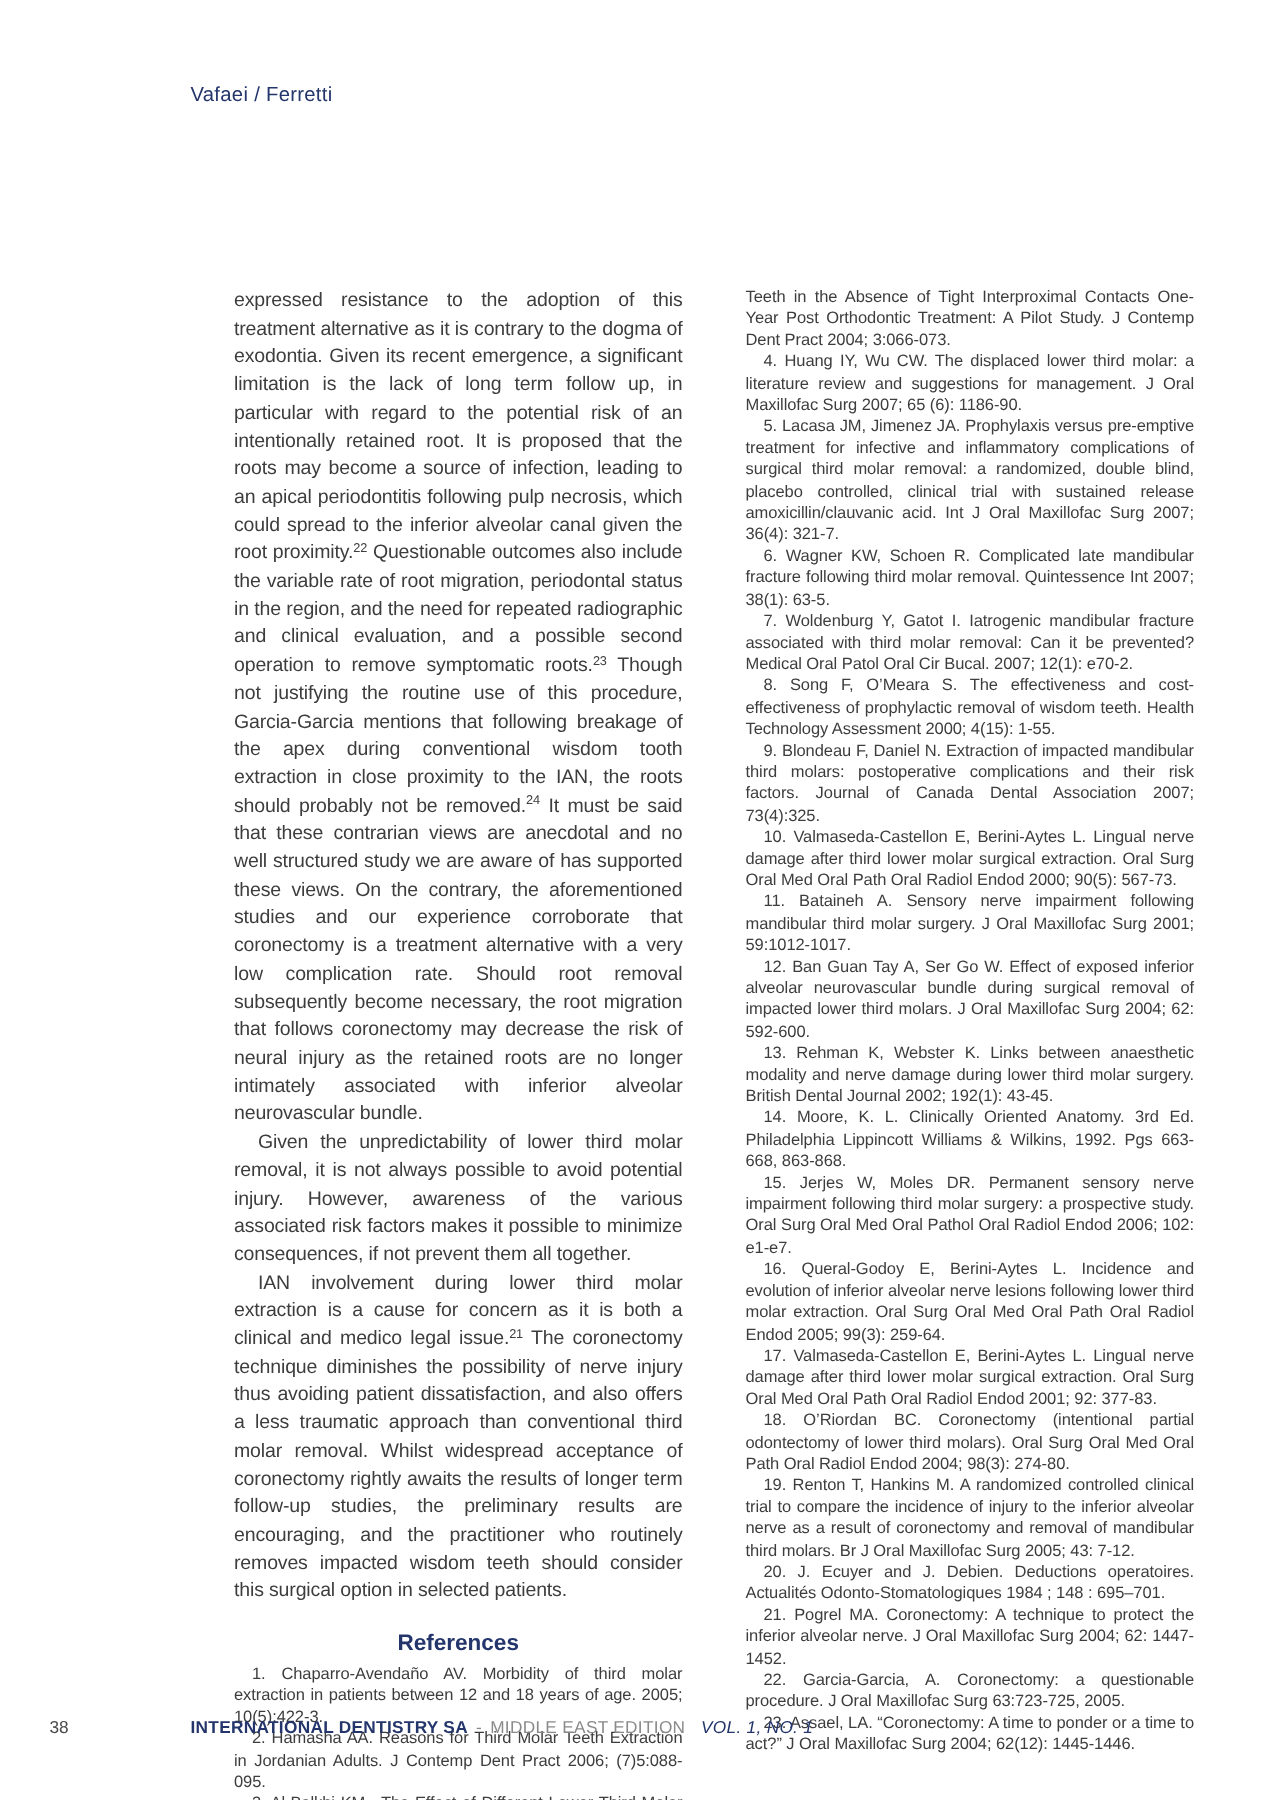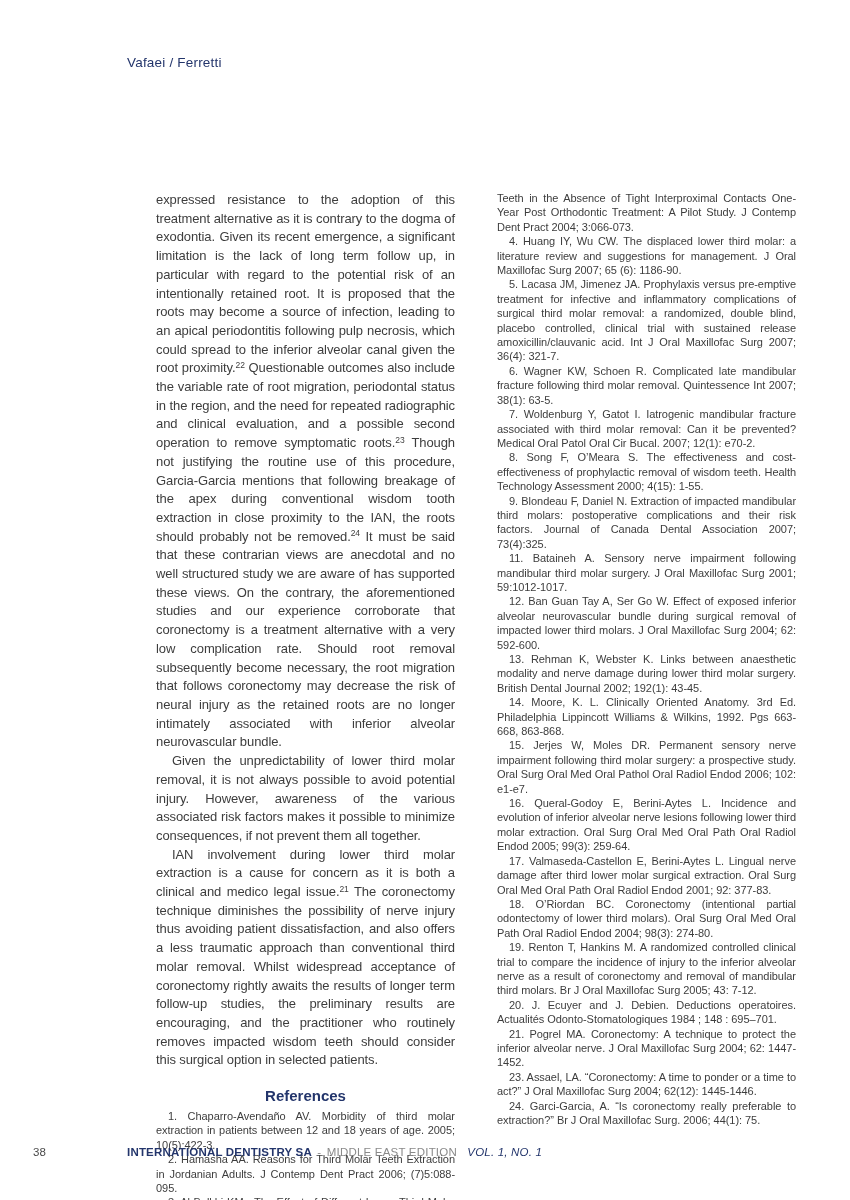--- a/index.html
+++ b/index.html
@@ -121,33 +121,34 @@
     <div class="col">
       <p class="ref ref-lead">Teeth in the Absence of Tight Interproximal Contacts One-Year Post Orthodontic Treatment: A Pilot Study. J Contemp Dent Pract 2004; 3:066-073.</p>
 
       <div>
           <p class="ref">4. Huang IY, Wu CW. The displaced lower third molar: a literature review and suggestions for management. J Oral Maxillofac Surg 2007; 65 (6): 1186-90.</p>
           <p class="ref">5. Lacasa JM, Jimenez JA. Prophylaxis versus pre-emptive treatment for infective and inflammatory complications of surgical third molar removal: a randomized, double blind, placebo controlled, clinical trial with sustained release amoxicillin/clauvanic acid. Int J Oral Maxillofac Surg 2007; 36(4): 321-7.</p>
           <p class="ref">6. Wagner KW, Schoen R. Complicated late mandibular fracture following third molar removal. Quintessence Int 2007; 38(1): 63-5.</p>
           <p class="ref">7. Woldenburg Y, Gatot I. Iatrogenic mandibular fracture associated with third molar removal: Can it be prevented? Medical Oral Patol Oral Cir Bucal. 2007; 12(1): e70-2.</p>
           <p class="ref">8. Song F, O’Meara S.  The effectiveness and cost-effectiveness of prophylactic removal of wisdom teeth. Health Technology Assessment 2000; 4(15): 1-55.</p>
           <p class="ref">9. Blondeau F, Daniel N. Extraction of impacted mandibular third molars:  postoperative complications and their risk factors. Journal of Canada Dental Association 2007; 73(4):325.</p>
+          <p class="ref">10. Valmaseda-Castellon E, Berini-Aytes L. Lingual nerve damage after third lower molar surgical extraction. Oral Surg Oral Med Oral Path Oral Radiol Endod 2000; 90(5): 567-73.</p>
           <p class="ref">11. Bataineh A. Sensory nerve impairment following mandibular third molar surgery. J Oral Maxillofac Surg 2001; 59:1012-1017.</p>
           <p class="ref">12. Ban Guan Tay A, Ser Go W. Effect of exposed inferior alveolar neurovascular bundle during surgical removal of impacted lower third molars. J Oral Maxillofac Surg 2004; 62: 592-600.</p>
           <p class="ref">13. Rehman K, Webster K. Links between anaesthetic modality and nerve damage during lower third molar surgery. British Dental Journal 2002; 192(1): 43-45.</p>
           <p class="ref">14. Moore, K. L. Clinically Oriented Anatomy. 3rd Ed. Philadelphia Lippincott Williams &amp; Wilkins, 1992. Pgs 663-668, 863-868.</p>
           <p class="ref">15. Jerjes W, Moles DR. Permanent sensory nerve impairment following third molar surgery: a prospective study. Oral Surg Oral Med Oral Pathol Oral Radiol Endod 2006; 102: e1-e7.</p>
           <p class="ref">16. Queral-Godoy E, Berini-Aytes L. Incidence and evolution of inferior alveolar nerve lesions following lower third molar extraction. Oral Surg Oral Med Oral Path Oral Radiol Endod 2005; 99(3): 259-64.</p>
           <p class="ref">17. Valmaseda-Castellon E, Berini-Aytes L. Lingual nerve damage after third lower molar surgical extraction. Oral Surg Oral Med Oral Path Oral Radiol Endod 2001; 92: 377-83.</p>
           <p class="ref">18. O’Riordan BC. Coronectomy (intentional partial odontectomy of lower third molars). Oral Surg Oral Med Oral Path Oral Radiol Endod 2004; 98(3): 274-80.</p>
           <p class="ref">19. Renton T, Hankins M. A randomized controlled clinical trial to compare the incidence of injury to the inferior alveolar nerve as a result of coronectomy and removal of mandibular third molars. Br J Oral Maxillofac Surg 2005; 43: 7-12.</p>
           <p class="ref">20. J. Ecuyer and J. Debien. Deductions operatoires. Actualités Odonto-Stomatologiques  1984 ; 148 : 695–701.</p>
           <p class="ref">21. Pogrel MA. Coronectomy: A technique to protect the inferior alveolar nerve. J Oral Maxillofac Surg 2004; 62: 1447-1452.</p>
+          <p class="ref">22. Garcia-Garcia, A. Coronectomy: a questionable procedure. J Oral Maxillofac Surg 63:723-725, 2005.</p>
           <p class="ref">23. Assael, LA. “Coronectomy: A time to ponder or a time to act?” J Oral Maxillofac Surg 2004; 62(12): 1445-1446.</p>
-          <p class="ref">24. Garci-Garcia, A. “Is coronectomy really preferable to extraction?” Br J Oral Maxillofac Surg. 2006; 44(1): 75.</p>
         </div>
     </div>
 
   </div>
 
   <div class="footer">
     <span class="page-number">38</span>
     <span class="footer-line">
       <span class="journal">INTERNATIONAL DENTISTRY SA</span>
       <span class="muted sep">-</span>

